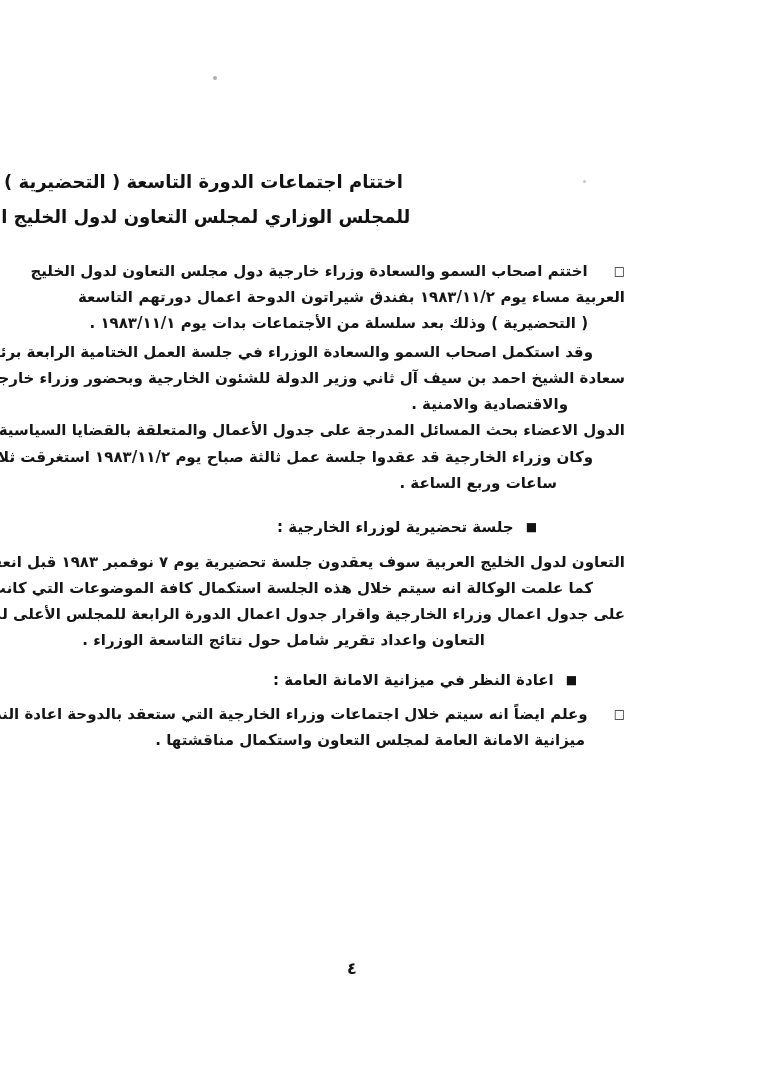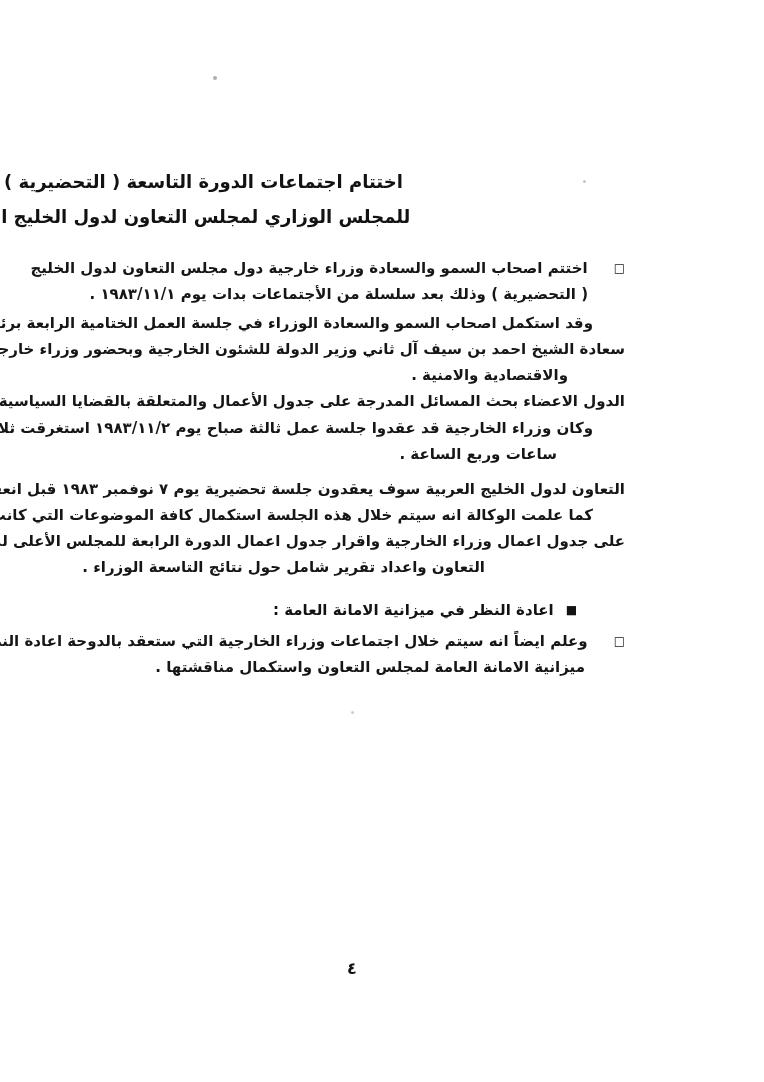--- a/index.html
+++ b/index.html
@@ -38,21 +38,21 @@
     top: 258px;
     left: 78px;
     width: 547px;
     direction: rtl;
     font-size: 15px;
     color: #161616;
   }
   .para { margin: 0; }
   .line {
     height: 26px;
-    line-height: 20px;
+    line-height: 26px;
     white-space: nowrap;
     text-align: justify;
     text-align-last: justify;
   }
   .line.ind { padding-right: 32px; }
   .line.last {
     text-align: left;
     text-align-last: right;
   }
   .sq {           
@@ -99,35 +99,39 @@
 
   <header class="title">
     <div class="t1">اختتام اجتماعات الدورة التاسعة ( التحضيرية )</div>
     <div class="t2">للمجلس الوزاري لمجلس التعاون لدول الخليج العربية</div>
   </header>
 
   <main class="content" dir="rtl">
 
     <div class="para">
       <div class="line"><span class="sq">□</span><span>اختتم اصحاب السمو والسعادة وزراء خارجية دول مجلس التعاون لدول الخليج</span></div>
+      <div class="line">العربية مساء يوم ١٩٨٣/١١/٢ بفندق شيراتون الدوحة اعمال دورتهم التاسعة</div>
       <div class="line last" style="padding-right:37px">( التحضيرية ) وذلك بعد سلسلة من الأجتماعات بدات يوم ١٩٨٣/١١/١ .</div>
     </div>
 
     <div class="para" style="margin-top:3px">
       <div class="line ind">وقد استكمل اصحاب السمو والسعادة الوزراء في جلسة العمل الختامية الرابعة برئاسة</div>
       <div class="line">سعادة الشيخ احمد بن سيف آل ثاني وزير الدولة للشئون الخارجية وبحضور وزراء خارجية</div>
       <div class="line last" style="padding-right:57px">والاقتصادية والامنية .</div>
       <div class="line">الدول الاعضاء بحث المسائل المدرجة على جدول الأعمال والمتعلقة بالقضايا السياسية</div>
     </div>
 
     <div class="para" style="margin-top:1px">
       <div class="line ind">وكان وزراء الخارجية قد عقدوا جلسة عمل ثالثة صباح يوم ١٩٨٣/١١/٢ استغرقت ثلاث</div>
       <div class="line last" style="padding-right:68px">ساعات وربع الساعة .</div>
     </div>
 
+    <div class="heading" style="margin-top:18px; padding-right:88px">
+      <span class="hsq">■</span><span>جلسة تحضيرية لوزراء الخارجية :</span>
+    </div>
 
     <div class="para" style="margin-top:9px">
       <div class="line">التعاون لدول الخليج العربية سوف يعقدون جلسة تحضيرية يوم ٧ نوفمبر ١٩٨٣ قبل انعقاد</div>
     </div>
 
     <div class="para">
       <div class="line ind">كما علمت الوكالة انه سيتم خلال هذه الجلسة استكمال كافة الموضوعات التي كانت مدرجة</div>
       <div class="line">على جدول اعمال وزراء الخارجية واقرار جدول اعمال الدورة الرابعة للمجلس الأعلى لمجلس</div>
       <div class="line last" style="padding-right:140px">التعاون واعداد تقرير شامل حول نتائج التاسعة الوزراء .</div>
     </div>

